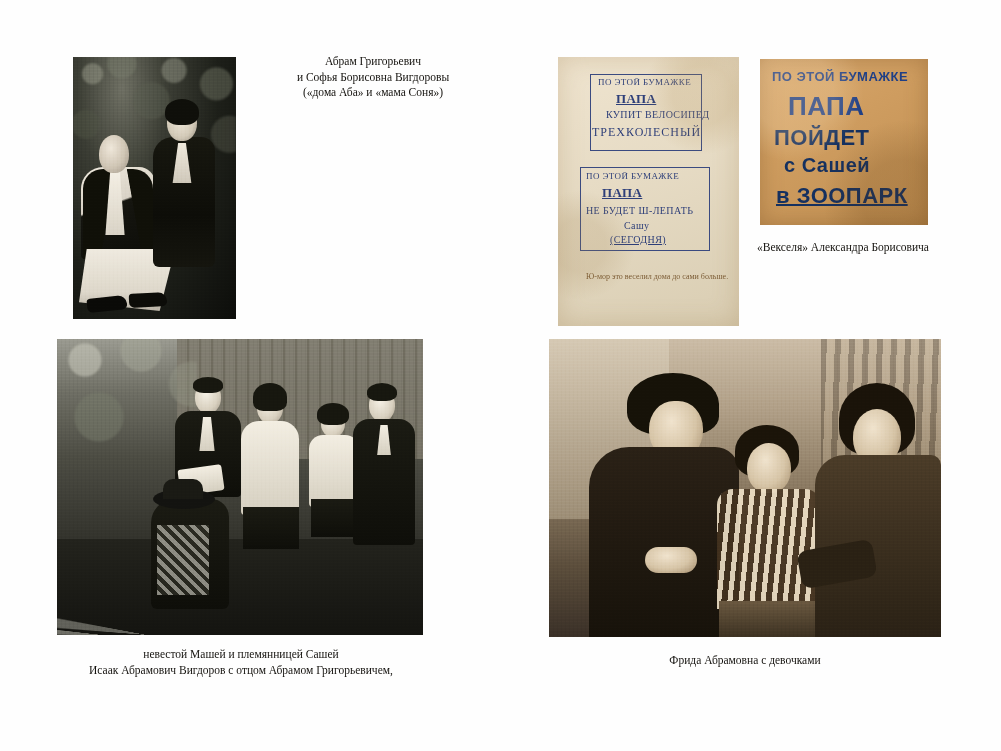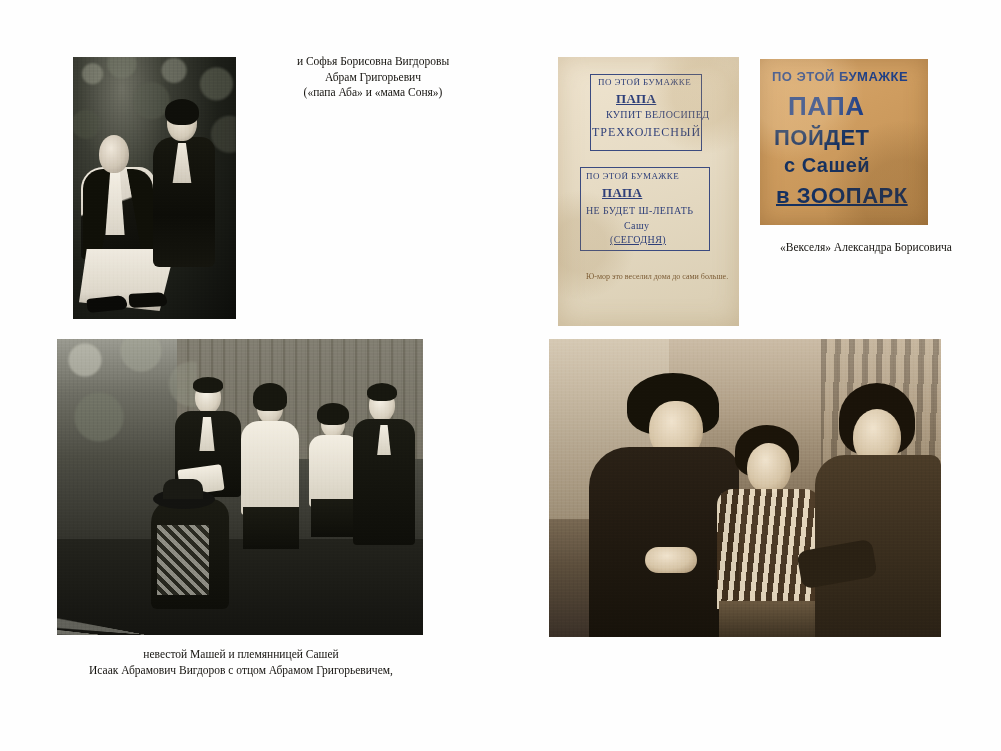--- a/index.html
+++ b/index.html
@@ -209,21 +209,21 @@
     position: absolute;
     white-space: nowrap;
     font-family: "Liberation Sans", sans-serif;
     font-weight: bold;
     color: #1f3f86;
     letter-spacing: .5px;
   }
   .nr-line.dark { color: #15305f; }
   .nr-line.u { text-decoration: underline; text-decoration-thickness: 2px; }
 
-  .cap2 { left: 766px; top: 240px; width: 200px; }
+  .cap2 { left: 743px; top: 240px; width: 200px; }
 
   
   .photo2 {
     position: absolute;
     left: 57px; top: 339px;
     width: 366px; height: 296px;
     background: #121210;
     overflow: hidden;
   }
   .p2-bg {
@@ -340,23 +340,23 @@
     <div class="p1-shoe"></div>
     <div class="p1-shoe2"></div>
     <div class="p1-womanbody"></div>
     <div class="p1-womanblouse"></div>
     <div class="p1-womanhead"></div>
     <div class="p1-womanhair"></div>
     <div class="p1-grain"></div>
   </div>
 
   <div class="caption cap1">
+    <div>Абрам Григорьевич</div>
     <div>и Софья Борисовна Вигдоровы</div>
-    <div>Абрам Григорьевич</div>
-    <div>(«папа Аба» и «мама Соня»)</div>
+    <div>(«дома Аба» и «мама Соня»)</div>
   </div>
 
   <div class="note-left">
     <div class="nl-ink">
       <div class="nl-box" style="left:32px; top:17px; width:110px; height:75px;"></div>
       <div class="nl-line" style="left:40px; top:20px; font-size:9px;">ПО ЭТОЙ БУМАЖКЕ</div>
       <div class="nl-line u" style="left:58px; top:34px; font-size:13px; font-weight:bold;">ПАПА</div>
       <div class="nl-line" style="left:48px; top:52px; font-size:10px;">КУПИТ ВЕЛОСИПЕД</div>
       <div class="nl-line" style="left:34px; top:68px; font-size:12px; letter-spacing:1px;">ТРЕХКОЛЕСНЫЙ</div>
 
@@ -457,14 +457,17 @@
     <div class="fig">
       <div class="hair-dark" style="left:290px; top:44px; width:76px; height:72px; border-radius:50% 50% 36% 36%; background:#1a1309;"></div>
       <div class="head p3-skin" style="left:304px; top:70px; width:48px; height:56px;"></div>
       <div class="body-dark" style="left:266px; top:116px; width:126px; height:182px; border-radius:30px 10px 0 0; background:linear-gradient(180deg,#4b3c28 0%,#2a2115 100%);"></div>
       <div style="position:absolute; left:250px; top:206px; width:76px; height:38px; background:#2a2114; border-radius:10px; transform:rotate(-10deg);"></div>
     </div>
 
     <div class="p3-grain"></div>
   </div>
 
+  <div class="caption cap4">
+    <div>Фрида Абрамовна с девочками</div>
+  </div>
 
 </div>
 
 </body></html>

